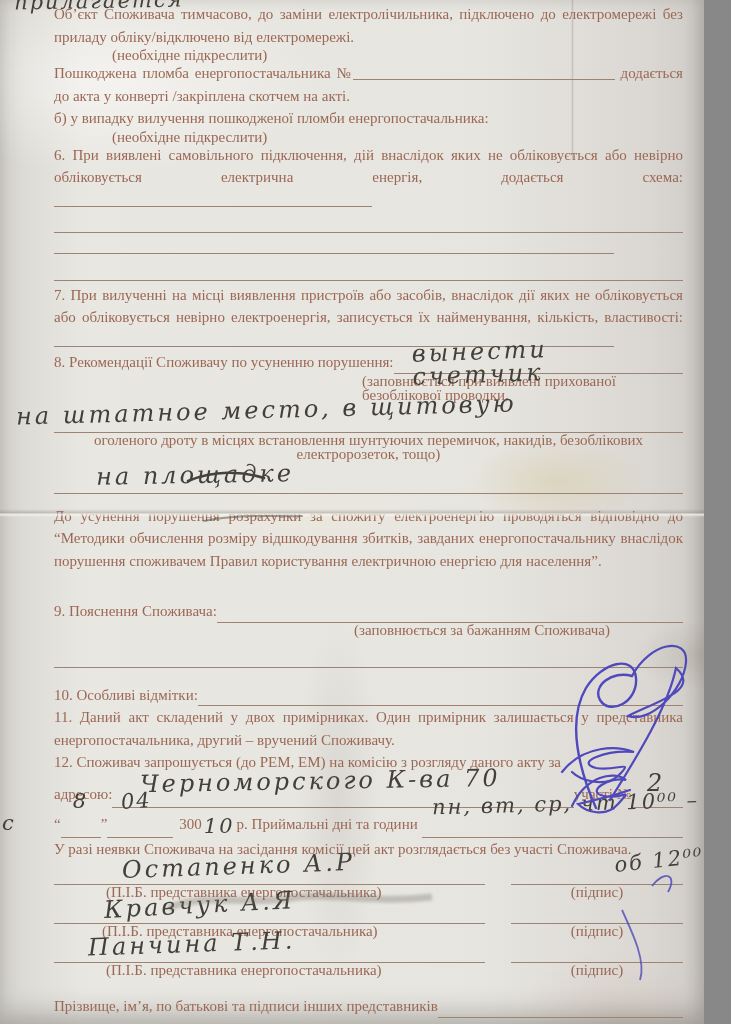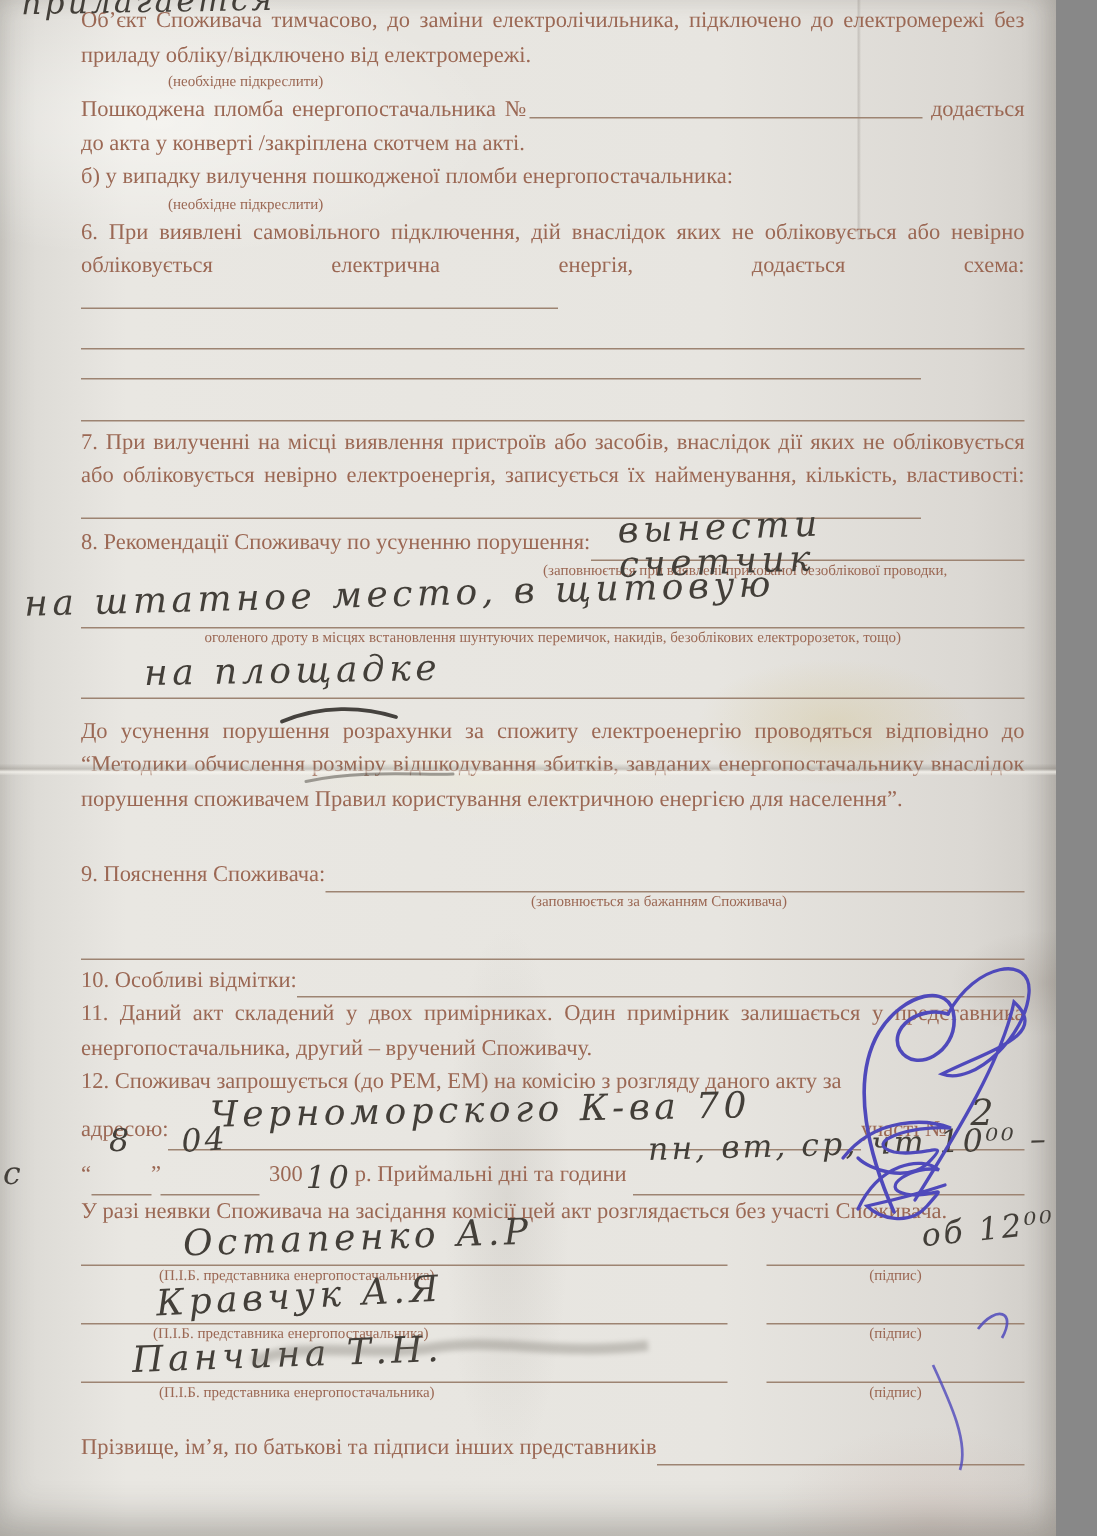--- a/index.html
+++ b/index.html
@@ -15,21 +15,21 @@
       radial-gradient(ellipse 300px 120px at 15% 8%, rgba(255,255,252,.5), transparent 75%),
       linear-gradient(90deg,#d9d7d2 0%,#e9e7e2 12%,#e7e5e0 68%,#dbd8d3 92%,#cfccc7 100%);
     box-shadow:inset 0 -14px 22px rgba(70,66,60,.25), inset -6px 0 14px rgba(70,66,60,.12);
   }
   .fold{position:absolute;left:0;top:509px;width:731px;height:8px;
     background:linear-gradient(180deg,transparent,rgba(110,104,95,.28) 45%,rgba(250,248,242,.7) 70%,transparent);}
   .crease-v{position:absolute;left:571px;top:0;width:3px;height:160px;
     background:linear-gradient(90deg,transparent,rgba(120,112,104,.25),transparent);}
   .content{position:absolute;left:0;top:0;right:0;padding:3px 21px 0 54px;}
   p.para{margin:0;text-align:justify;font-size:15px;line-height:22.5px;}
-  .hint{font-size:10px;line-height:14px;}
+  .hint{font-size:15px;line-height:14px;}
   .indent{padding-left:58px;}
   .center{text-align:center;}
   .fld{display:inline-block;border-bottom:1px solid #9d8472;height:14px;vertical-align:-2px;}
   .flex{display:flex;align-items:flex-end;font-size:15px;line-height:22.5px;}
   .flex .lbl{white-space:nowrap;}
   .grow{flex:1;border-bottom:1px solid #9d8472;align-self:stretch;position:relative;}
   .ruleline{border-bottom:1px solid #9d8472;height:21px;}
   .hw{font-family:"DejaVu Serif",serif;font-style:italic;color:#433f39;}
   .hw.big{font-size:21px;letter-spacing:2px;}
   .hw.huge{font-size:24px;letter-spacing:3px;}
@@ -79,21 +79,21 @@
     <p class="para" style="margin-top:11px">До усунення порушення розрахунки за спожиту електроенергію проводяться відповідно до “Методики обчислення розміру відшкодування збитків, завданих енергопостачальнику внаслідок порушення споживачем Правил користування електричною енергією для населення”.</p>
 
     <div class="flex" style="margin-top:28px">
       <span class="lbl">9. Пояснення Споживача:</span>
       <span class="grow"></span>
     </div>
     <div class="hint" style="padding-left:300px">(заповнюється за бажанням Споживача)</div>
 
     <div class="ruleline" style="height:30px"></div>
 
-    <div class="flex" style="margin-top:3px">
+    <div class="flex" style="margin-top:16px">
       <span class="lbl">10. Особливі відмітки:</span>
       <span class="grow"></span>
     </div>
     <p class="para">11. Даний акт складений у двох примірниках. Один примірник залишається у представника енергопостачальника, другий – вручений Споживачу.</p>
 
     <p class="para">12. Споживач запрошується (до РЕМ, ЕМ) на комісію з розгляду даного акту за</p>
     <div class="flex" style="height:34px;align-items:flex-end">
       <span class="lbl" style="padding-bottom:2px">адресою:</span>
       <span class="grow">
         <span class="hw huge abs" style="left:28px;top:-4px;transform:rotate(-1deg)">Черноморского  К-ва 70</span>

